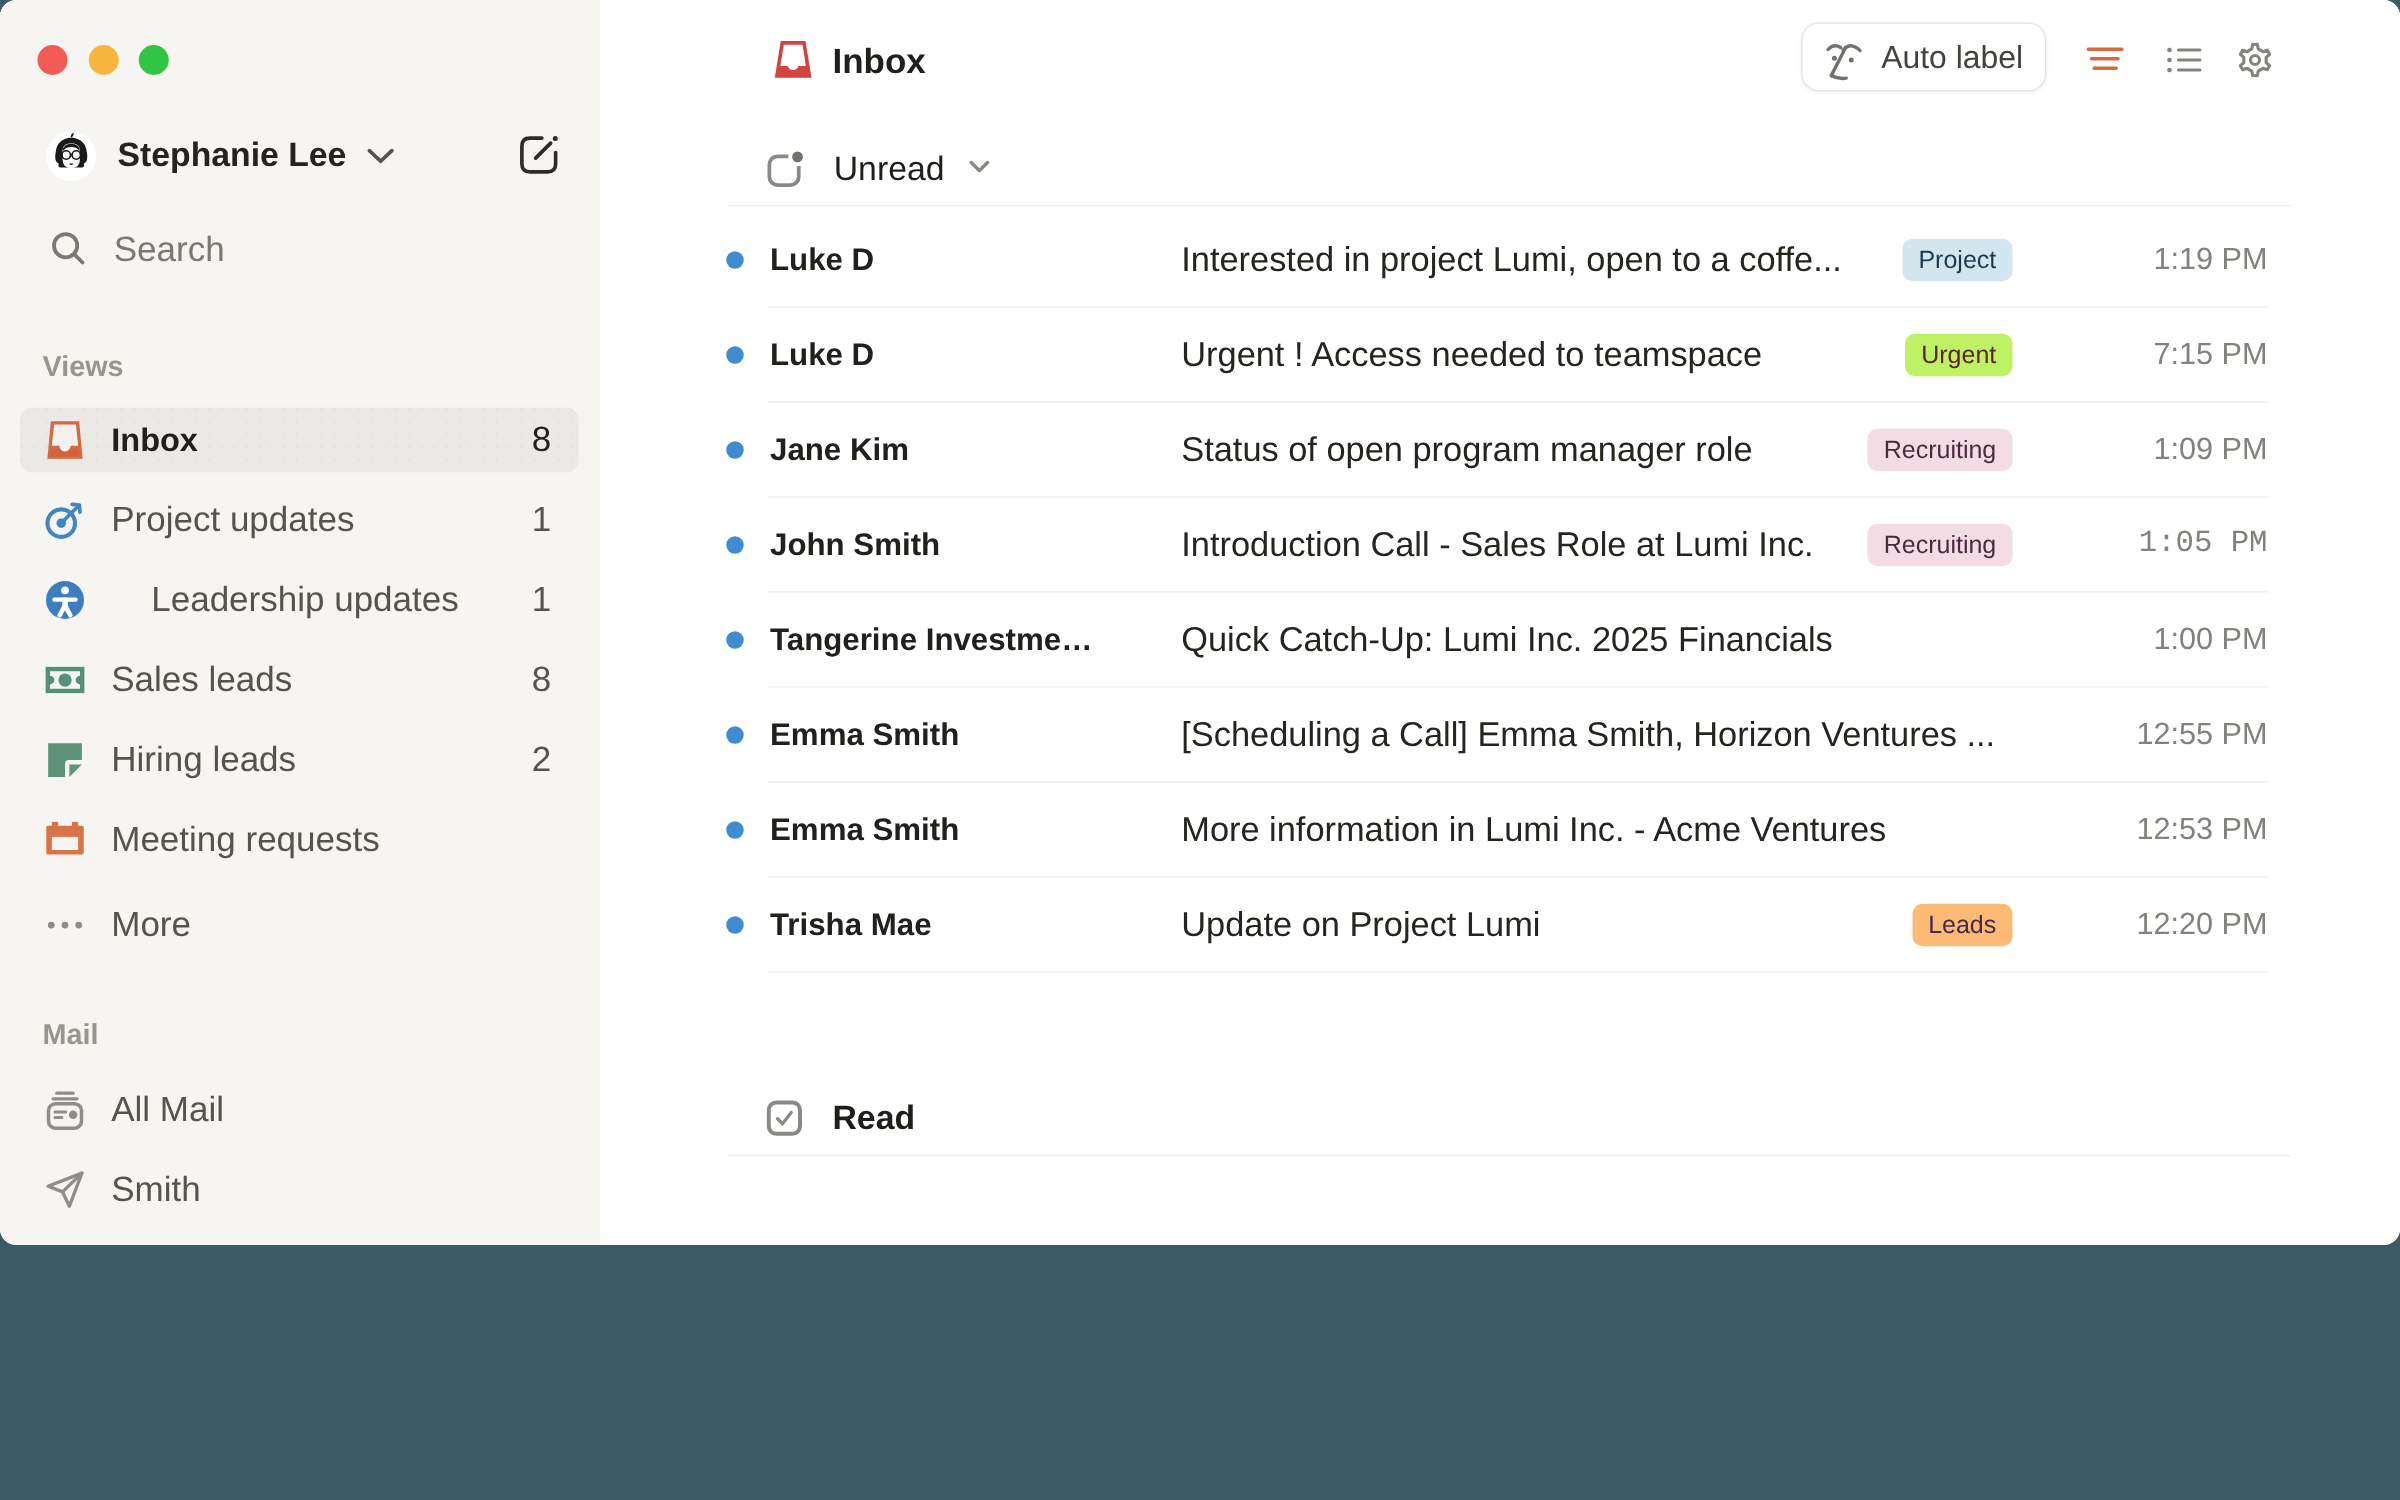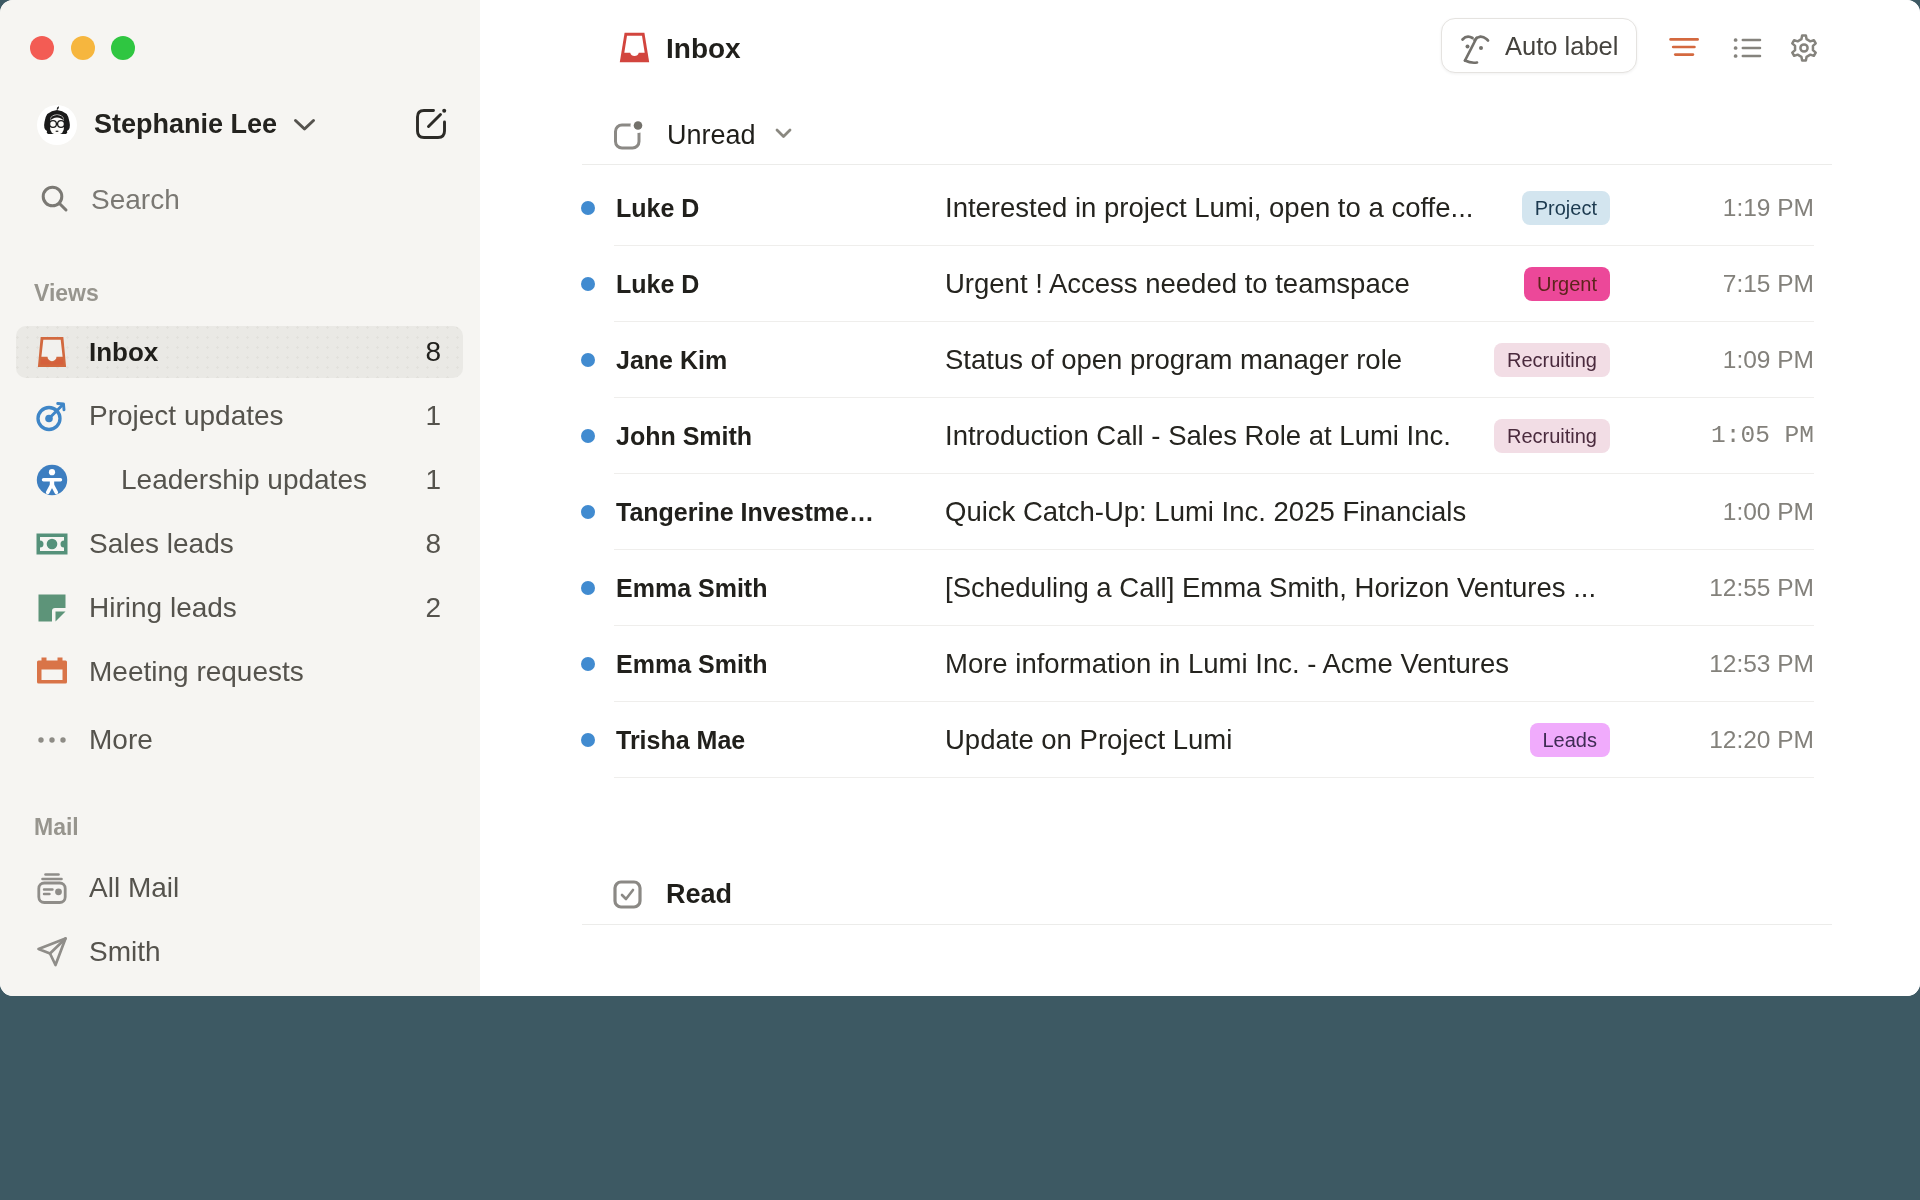--- a/index.html
+++ b/index.html
@@ -72,21 +72,21 @@
 
     <div class="dot" style="top:201px;"></div>
     <div class="row-sender" style="top:193px; line-height:30px;">Luke D</div>
     <div class="row-subj" style="top:193px; line-height:30px;">Interested in project Lumi, open to a coffe...</div>
     <div class="pill" style="top:191px; background:#d3e5ef; color:#1c3a4f;">Project</div>
     <div class="row-time" style="top:194px; line-height:28px;">1:19 PM</div>
     <div class="rowdiv" style="top:245px;"></div>
     <div class="dot" style="top:277px;"></div>
     <div class="row-sender" style="top:269px; line-height:30px;">Luke D</div>
     <div class="row-subj" style="top:269px; line-height:30px;">Urgent ! Access needed to teamspace</div>
-    <div class="pill" style="top:267px; background:#ec4899; color:#5d241c;">Urgent</div>
+    <div class="pill" style="top:267px; background:#bef264; color:#5d241c;">Urgent</div>
     <div class="row-time" style="top:270px; line-height:28px;">7:15 PM</div>
     <div class="rowdiv" style="top:321px;"></div>
     <div class="dot" style="top:353px;"></div>
     <div class="row-sender" style="top:345px; line-height:30px;">Jane Kim</div>
     <div class="row-subj" style="top:345px; line-height:30px;">Status of open program manager role</div>
     <div class="pill" style="top:343px; background:#f2dde5; color:#4a2a3d;">Recruiting</div>
     <div class="row-time" style="top:346px; line-height:28px;">1:09 PM</div>
     <div class="rowdiv" style="top:397px;"></div>
     <div class="dot" style="top:429px;"></div>
     <div class="row-sender" style="top:421px; line-height:30px;">John Smith</div>
@@ -105,21 +105,21 @@
     <div class="row-time" style="top:574px; line-height:28px;">12:55 PM</div>
     <div class="rowdiv" style="top:625px;"></div>
     <div class="dot" style="top:657px;"></div>
     <div class="row-sender" style="top:649px; line-height:30px;">Emma Smith</div>
     <div class="row-subj" style="top:649px; line-height:30px;">More information in Lumi Inc. - Acme Ventures</div>
     <div class="row-time" style="top:650px; line-height:28px;">12:53 PM</div>
     <div class="rowdiv" style="top:701px;"></div>
     <div class="dot" style="top:733px;"></div>
     <div class="row-sender" style="top:725px; line-height:30px;">Trisha Mae</div>
     <div class="row-subj" style="top:725px; line-height:30px;">Update on Project Lumi</div>
-    <div class="pill" style="top:723px; background:#f0abfc; color:#3f2b54;">Leads</div>
+    <div class="pill" style="top:723px; background:#fdba74; color:#3f2b54;">Leads</div>
     <div class="row-time" style="top:726px; line-height:28px;">12:20 PM</div>
     <div class="rowdiv" style="top:777px;"></div>
 
     <svg class="abs" style="left:133px; top:880px;" width="29" height="29" viewBox="0 0 29 29" fill="none" stroke="#8b8985">
       <rect x="2" y="2" width="25" height="25" rx="6" stroke-width="3.2"></rect>
       <path d="M9 15 L13 19 L20 10" stroke-width="2.6" stroke-linecap="round" stroke-linejoin="round"></path>
     </svg>
     <div class="abs" style="left:186px; top:879px; font-size:27px; font-weight:700; color:#1f1e1a; line-height:30px;">Read</div>
     <div class="hdrdiv" style="top:924px;"></div>
   </div>

